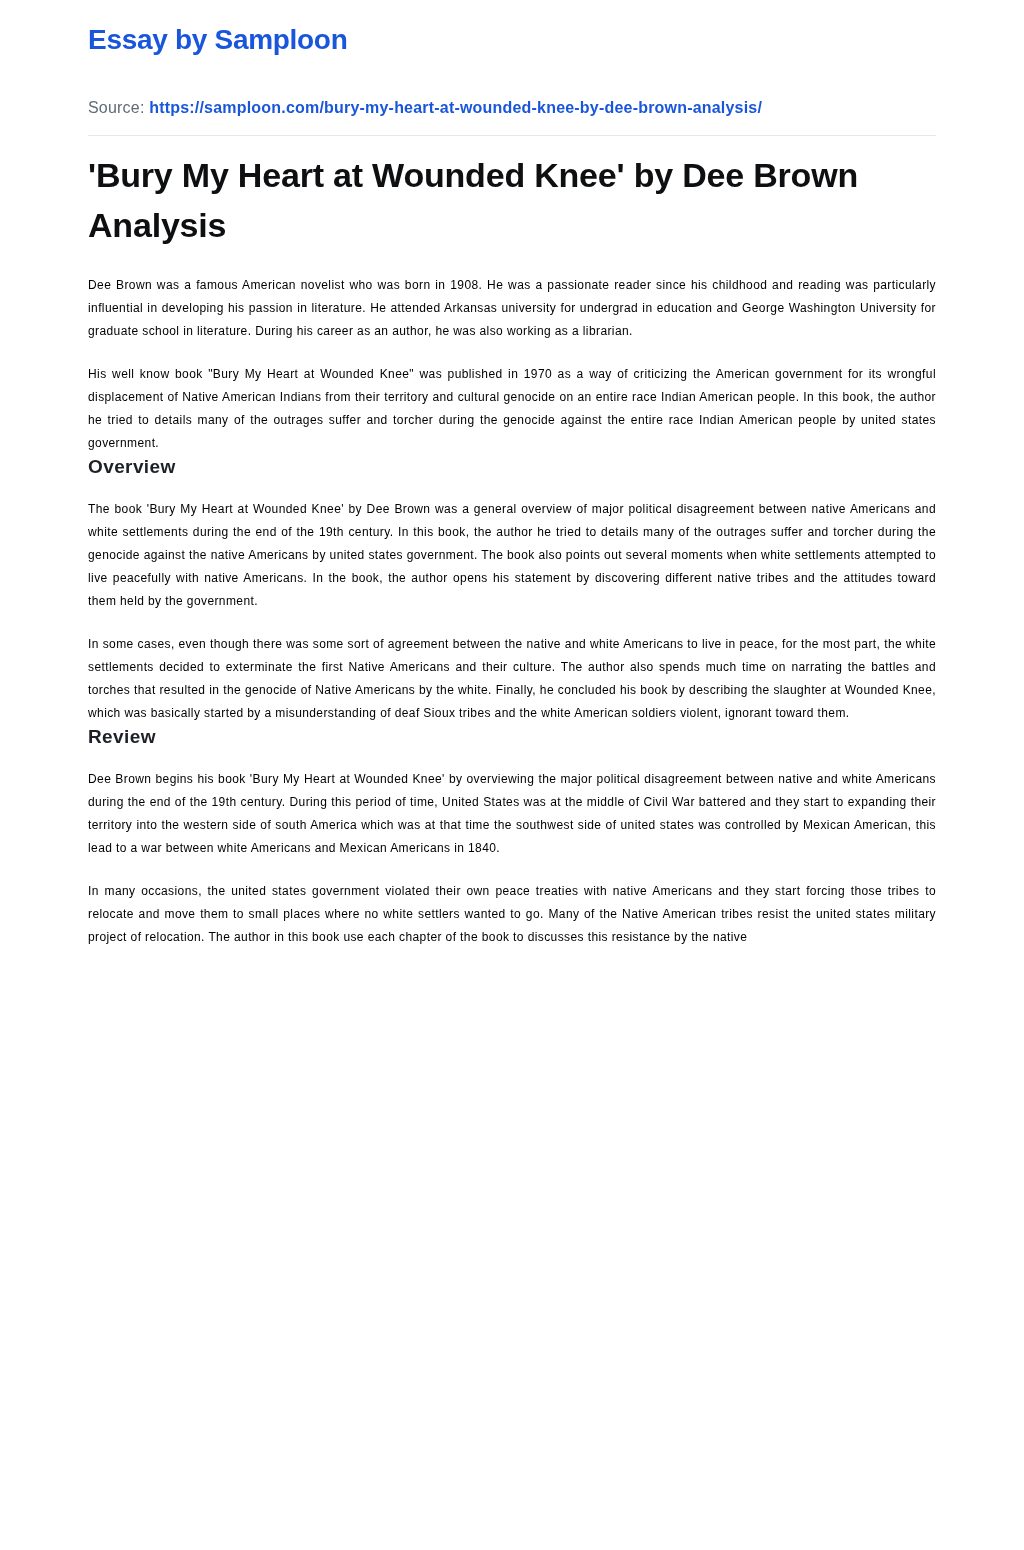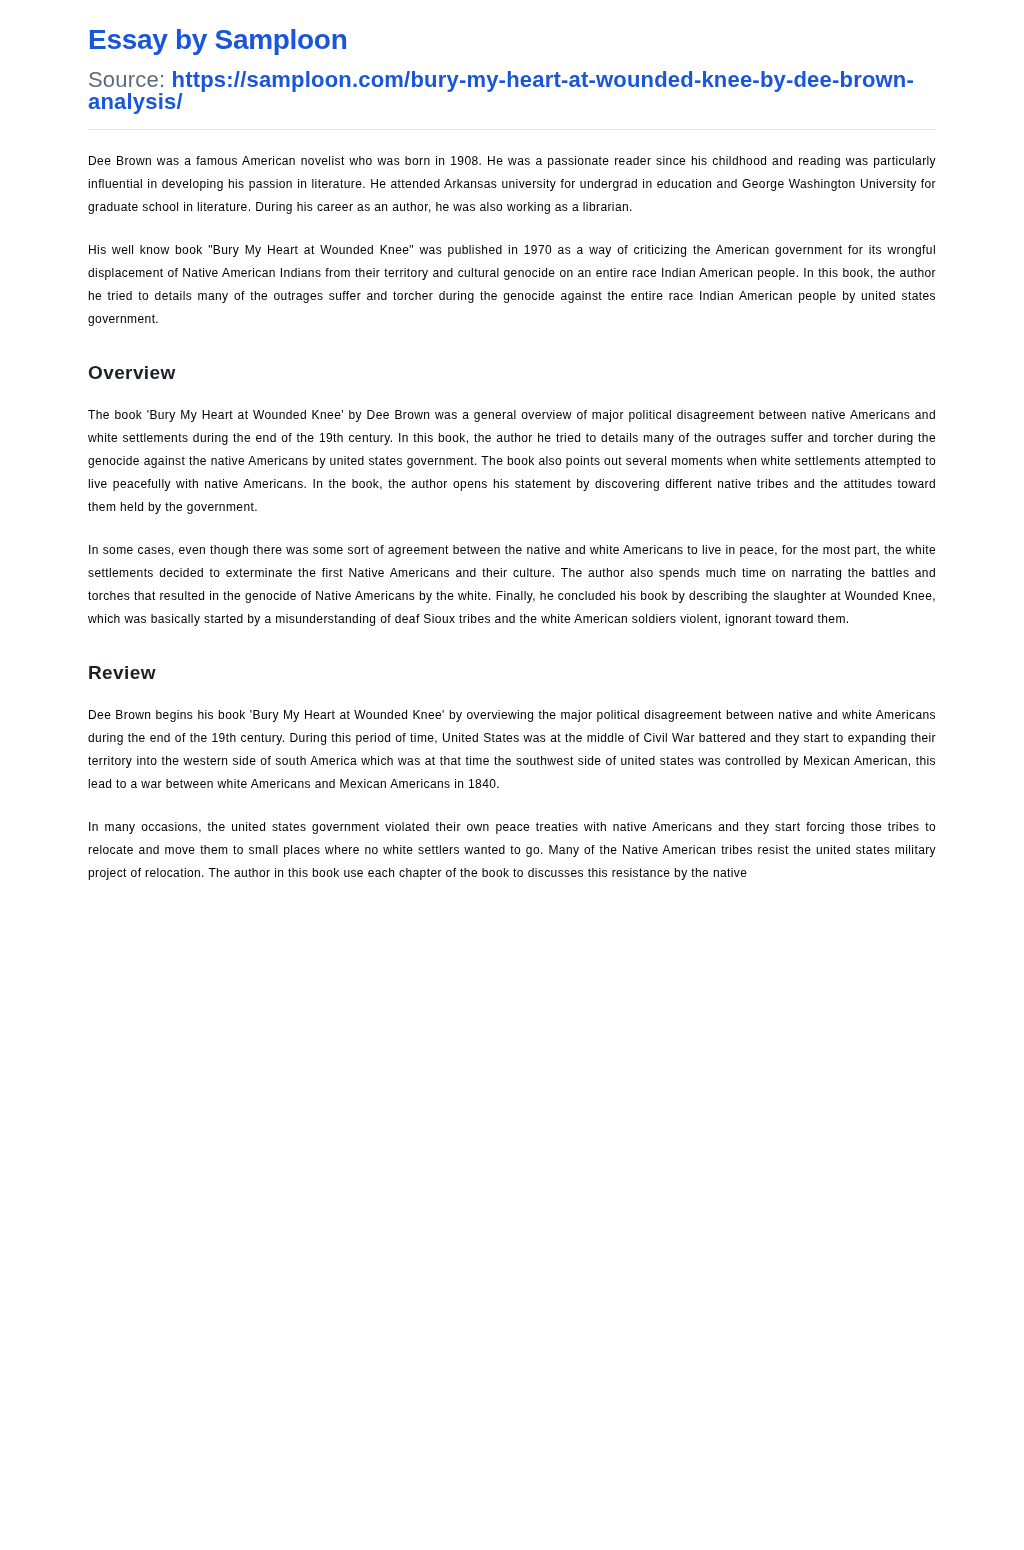--- a/index.html
+++ b/index.html
@@ -18,22 +18,22 @@
     display: inline-block;
     font-size: 28px;
     line-height: 34px;
     font-weight: 700;
     color: #1a56db;
     letter-spacing: -0.3px;
     text-decoration: none;
     cursor: pointer;
   }
   .source-line {
-    margin-top: 12px;
-    font-size: 22px;
+    margin-top: 40px;
+    font-size: 16px;
     line-height: 22px;
     color: #5f6b76;
     letter-spacing: 0.2px;
   }
   .source-url {
     color: #1a56db;
     font-weight: 600;
     text-decoration: none;
     cursor: pointer;
   }
@@ -54,21 +54,20 @@
   p.body-para {
     margin-top: 20px;
     font-size: 12px;
     line-height: 23px;
     letter-spacing: 0.4px;
     text-align: justify;
     color: #000000;
   }
   h1.title + p.body-para { margin-top: 24px; }
   h2.section-heading {
-    margin-top: 30px;
     font-size: 19px;
     line-height: 23px;
     font-weight: 700;
     color: #1d2127;
     letter-spacing: 0.4px;
   }
   h2.section-heading + p.body-para { }
 </style>
 </head>
 <body>
@@ -77,20 +76,21 @@
 
   <a class="brand">Essay by Samploon</a>
 
   <div class="source-line">
     <span>Source:</span>
     <a class="source-url">https://samploon.com/bury-my-heart-at-wounded-knee-by-dee-brown-analysis/</a>
   </div>
 
   <hr class="divider">
 
+  <h1 class="title">'Bury My Heart at Wounded Knee' by Dee Brown Analysis</h1>
 
   <p class="body-para">Dee Brown was a famous American novelist who was born in 1908. He was a passionate reader since his childhood and reading was particularly influential in developing his passion in literature. He attended Arkansas university for undergrad in education and George Washington University for graduate school in literature. During his career as an author, he was also working as a librarian.</p>
 
   <p class="body-para">His well know book "Bury My Heart at Wounded Knee" was published in 1970 as a way of criticizing the American government for its wrongful displacement of Native American Indians from their territory and cultural genocide on an entire race Indian American people. In this book, the author he tried to details many of the outrages suffer and torcher during the genocide against the entire race Indian American people by united states government.</p>
 
   <h2 class="section-heading">Overview</h2>
 
   <p class="body-para">The book 'Bury My Heart at Wounded Knee' by Dee Brown was a general overview of major political disagreement between native Americans and white settlements during the end of the 19th century. In this book, the author he tried to details many of the outrages suffer and torcher during the genocide against the native Americans by united states government. The book also points out several moments when white settlements attempted to live peacefully with native Americans. In the book, the author opens his statement by discovering different native tribes and the attitudes toward them held by the government.</p>
 
   <p class="body-para">In some cases, even though there was some sort of agreement between the native and white Americans to live in peace, for the most part, the white settlements decided to exterminate the first Native Americans and their culture. The author also spends much time on narrating the battles and torches that resulted in the genocide of Native Americans by the white. Finally, he concluded his book by describing the slaughter at Wounded Knee, which was basically started by a misunderstanding of deaf Sioux tribes and the white American soldiers violent, ignorant toward them.</p>

